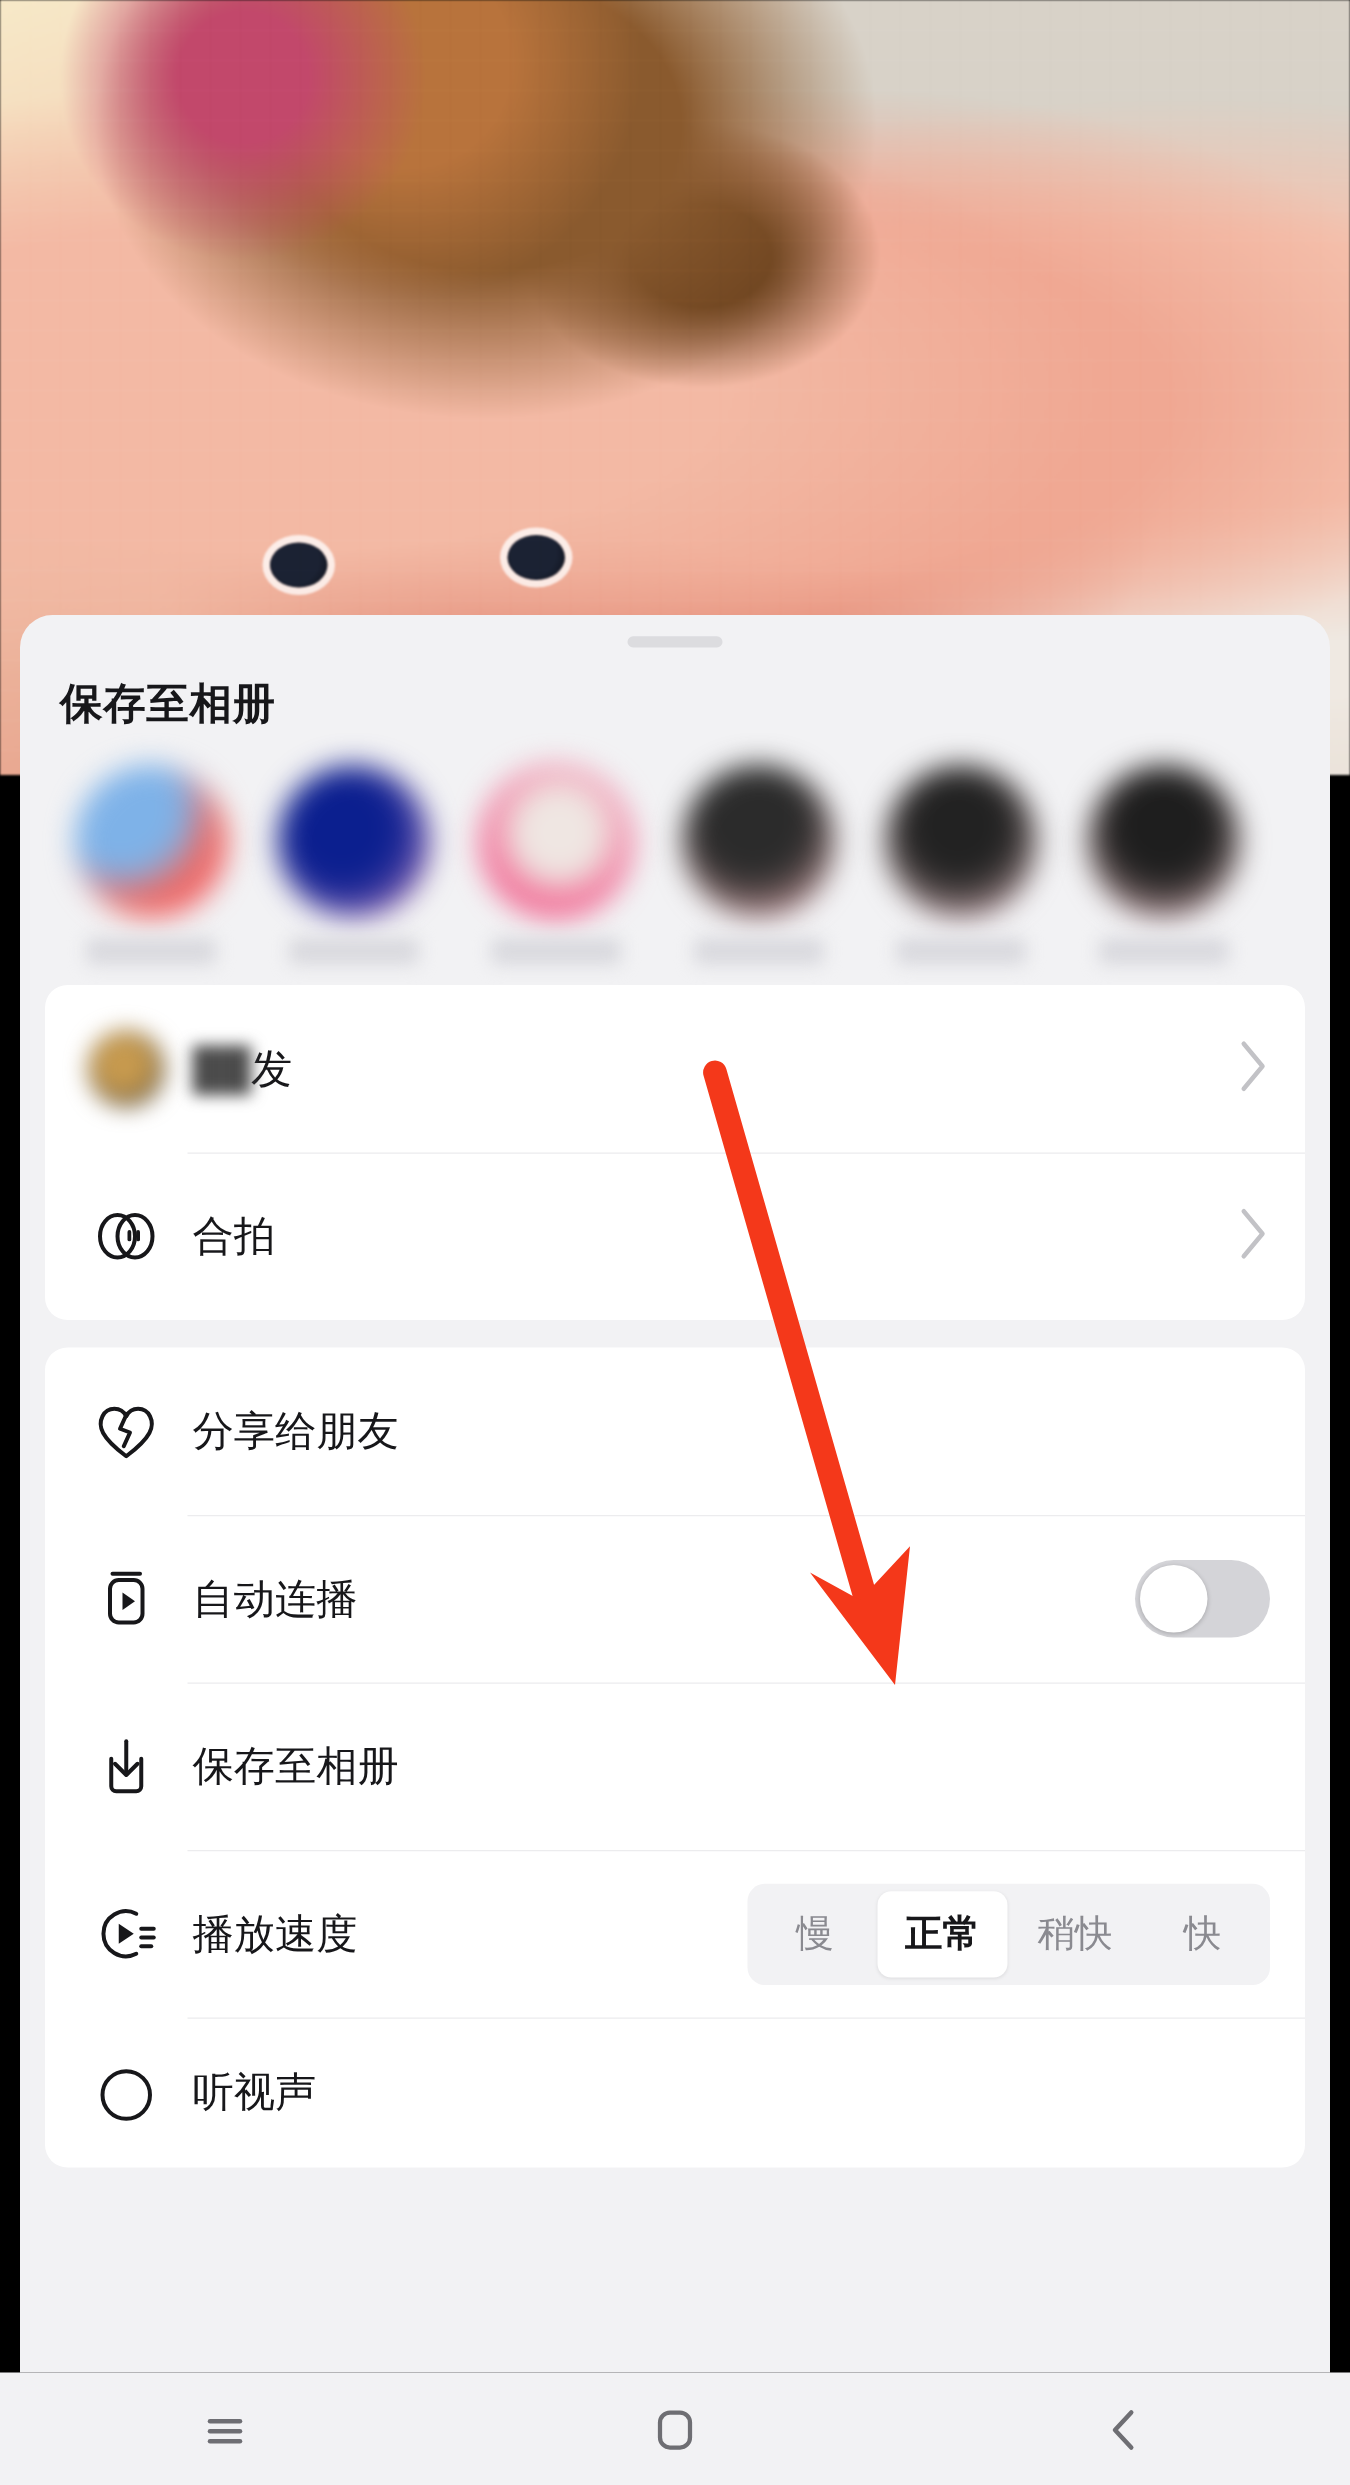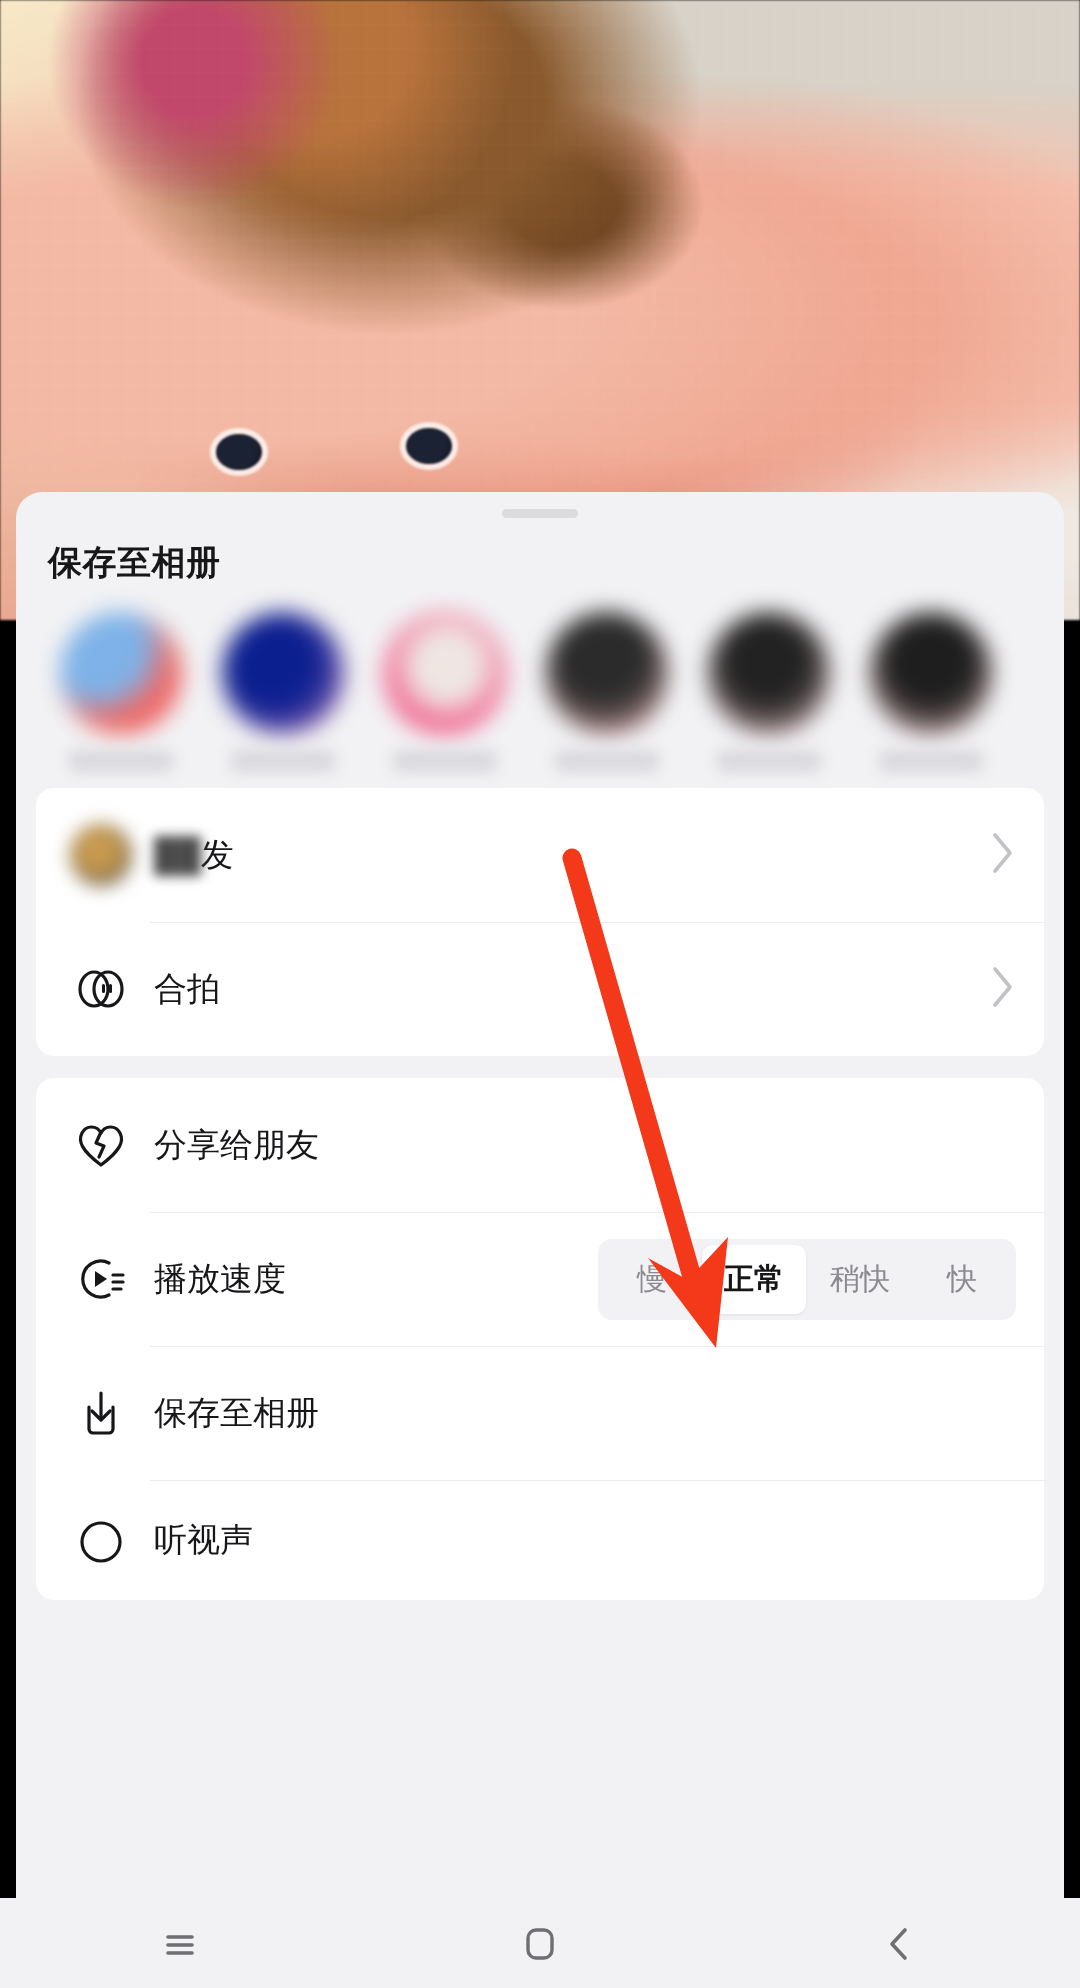--- a/index.html
+++ b/index.html
@@ -197,50 +197,64 @@
       <div class="row">
         <div class="row-icon">
           <svg width="56" height="56" viewBox="0 0 56 56" fill="none">
             <path d="M28 48 C8 33 5 24 9 16 C13 8 24 8 28 16 C32 8 43 8 47 16 C51 24 48 33 28 48Z" stroke="#17171a" stroke-width="3.2" stroke-linejoin="round"></path>
             <path d="M28 15 L23 26 L31 29 L26 40" stroke="#17171a" stroke-width="3.2" stroke-linecap="round" stroke-linejoin="round"></path>
           </svg>
         </div>
         <div class="row-label">分享给朋友</div>
       </div>
 
+      <div class="row">
+        <div class="row-icon">
+          <svg width="56" height="56" viewBox="0 0 56 56" fill="none">
+            <rect x="15" y="13" width="26" height="34" rx="7" stroke="#17171a" stroke-width="3.2"></rect>
+            <path d="M17 8 H39" stroke="#17171a" stroke-width="3.2" stroke-linecap="round"></path>
+            <path d="M25 23 L35 30 L25 37 Z" fill="#17171a"></path>
+          </svg>
+        </div>
+        <div class="row-label">自动连播</div>
+        <div class="spacer"></div>
+        <div class="toggle">
+          <div class="knob"></div>
+        </div>
+      </div>
+
+      <div class="row">
+        <div class="row-icon">
+          <svg width="56" height="56" viewBox="0 0 56 56" fill="none">
+            <path d="M16 22 V44 A4 4 0 0 0 20 48 H36 A4 4 0 0 0 40 44 V22" stroke="#17171a" stroke-width="3.2" stroke-linecap="round"></path>
+            <path d="M28 8 V34" stroke="#17171a" stroke-width="3.2" stroke-linecap="round"></path>
+            <path d="M19 26 L28 35 L37 26" stroke="#17171a" stroke-width="3.2" stroke-linecap="round" stroke-linejoin="round"></path>
+          </svg>
+        </div>
+        <div class="row-label">保存至相册</div>
+      </div>
 
       <div class="row">
         <div class="row-icon">
           <svg width="56" height="56" viewBox="0 0 56 56" fill="none">
             <path d="M36 12 A18 18 0 1 0 36 44" stroke="#17171a" stroke-width="3.2" stroke-linecap="round"></path>
             <path d="M22 20 L34 28 L22 36 Z" fill="#17171a"></path>
             <path d="M40 24 H50" stroke="#17171a" stroke-width="3.2" stroke-linecap="round"></path>
             <path d="M40 31 H50" stroke="#17171a" stroke-width="3.2" stroke-linecap="round"></path>
             <path d="M40 38 H48" stroke="#17171a" stroke-width="3.2" stroke-linecap="round"></path>
           </svg>
         </div>
         <div class="row-label">播放速度</div>
         <div class="spacer"></div>
         <div class="seg">
           <div class="seg-item">慢</div>
           <div class="seg-item active">正常</div>
           <div class="seg-item">稍快</div>
           <div class="seg-item">快</div>
         </div>
-      </div>
-
-      <div class="row">
-        <div class="row-icon">
-          <svg width="56" height="56" viewBox="0 0 56 56" fill="none">
-            <path d="M16 22 V44 A4 4 0 0 0 20 48 H36 A4 4 0 0 0 40 44 V22" stroke="#17171a" stroke-width="3.2" stroke-linecap="round"></path>
-            <path d="M28 8 V34" stroke="#17171a" stroke-width="3.2" stroke-linecap="round"></path>
-            <path d="M19 26 L28 35 L37 26" stroke="#17171a" stroke-width="3.2" stroke-linecap="round" stroke-linejoin="round"></path>
-          </svg>
-        </div>
-        <div class="row-label">保存至相册</div>
       </div>
 
       <div class="row clipped">
         <div class="row-icon">
           <svg width="56" height="56" viewBox="0 0 56 56" fill="none">
             <circle cx="28" cy="30" r="19" stroke="#17171a" stroke-width="3.2"></circle>
           </svg>
         </div>
         <div class="row-label">听视声</div>
       </div>

